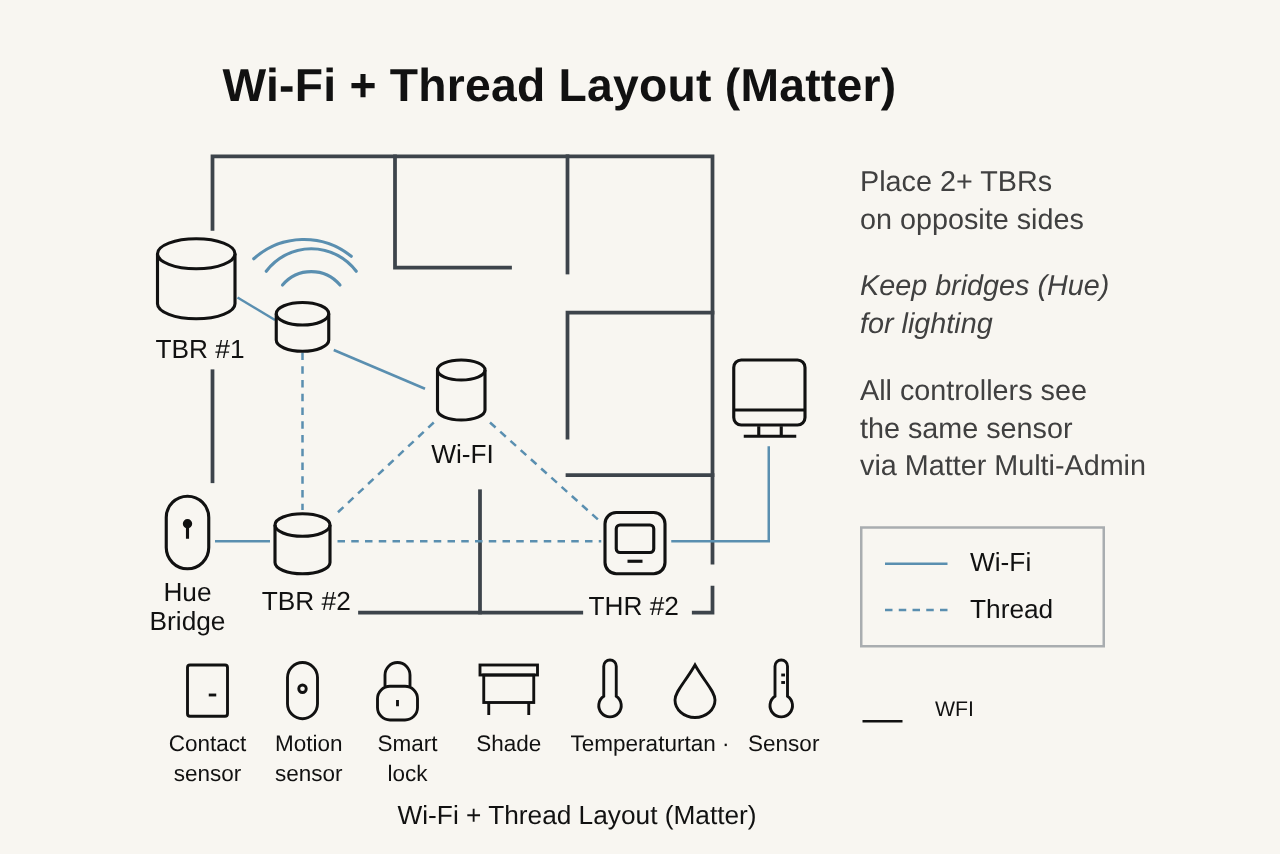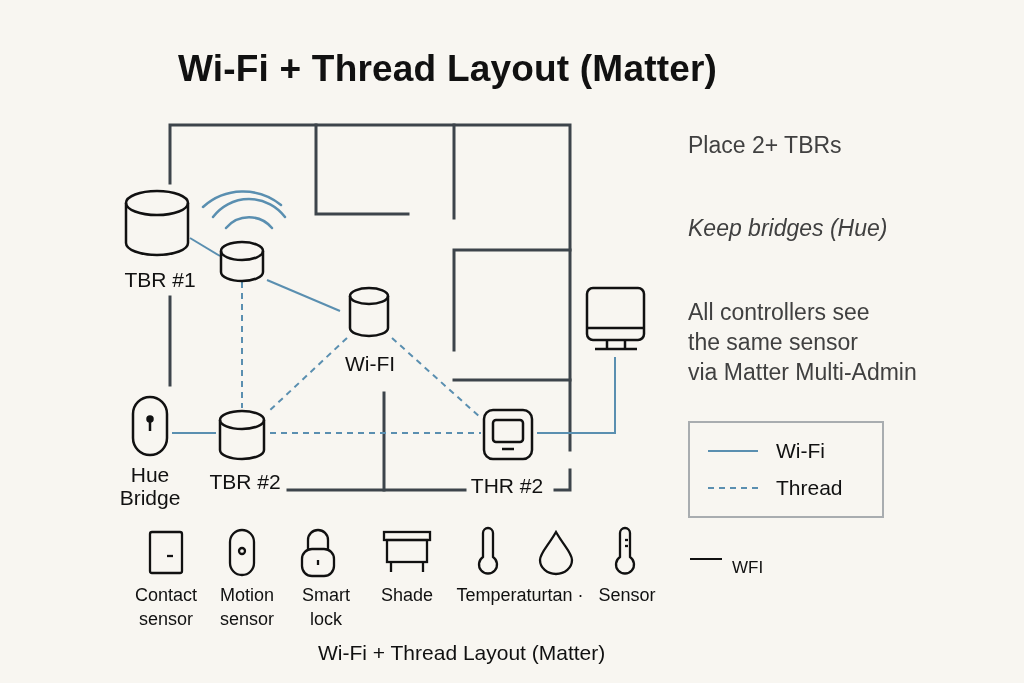--- a/index.html
+++ b/index.html
@@ -6,21 +6,21 @@
   body { width:1024px; height:683px; background:#f8f6f1; position:relative; overflow:hidden;
          font-family:"Liberation Sans", "DejaVu Sans", sans-serif; color:#111; }
   .title { position:absolute; left:178px; top:48px; font-size:37px; font-weight:bold; letter-spacing:0.2px; }
   svg.diagram { position:absolute; left:0; top:0; }
   .lbl { position:absolute; font-size:21px; line-height:23px; text-align:center; color:#111; }
   .note { position:absolute; left:688px; font-size:23px; line-height:30px; color:#404040; }
   .legend { position:absolute; left:688px; top:421px; width:192px; height:93px; border:2px solid #a9adb0; background:transparent; }
   .leg-row { position:absolute; left:18px; display:flex; align-items:center; gap:18px; font-size:21px; }
   .leg-line { width:50px; height:0; border-top:2px solid #5a8fb0; }
   .leg-dash { width:50px; height:0; border-top:2px dashed #5a8fb0; }
-  .wifi2 { position:absolute; left:690px; top:558px; display:flex; align-items:flex-start; gap:10px; font-size:17px; }
+  .wifi2 { position:absolute; left:690px; top:558px; display:flex; align-items:flex-end; gap:26px; font-size:17px; }
   .wifi2 .bar { width:32px; border-top:2px solid #111; }
   .dev-lbl { position:absolute; font-size:18px; line-height:24px; text-align:center; width:110px; }
   .footer { position:absolute; left:318px; top:641px; font-size:21px; }
 </style>
 </head>
 <body>
 
 <div class="title">Wi-Fi + Thread Layout (Matter)</div>
 
 <svg class="diagram" width="1024" height="683">
@@ -135,23 +135,25 @@
 <div class="lbl" style="left:330px;top:352px;width:80px;">Wi-FI</div>
 <div class="lbl" style="left:110px;top:463px;width:80px;">
   <div>Hue</div>
   <div>Bridge</div>
 </div>
 <div class="lbl" style="left:200px;top:470px;width:90px;">TBR #2</div>
 <div class="lbl" style="left:462px;top:474px;width:90px;">THR #2</div>
 
 <div class="note" style="top:130px;">
   <div>Place 2+ TBRs</div>
+  <div>on opposite sides</div>
 </div>
 <div class="note" style="top:213px;font-style:italic;">
   <div>Keep bridges (Hue)</div>
+  <div>for lighting</div>
 </div>
 <div class="note" style="top:297px;">
   <div>All controllers see</div>
   <div>the same sensor</div>
   <div>via Matter Multi-Admin</div>
 </div>
 
 <div class="legend">
   <div class="leg-row" style="top:16px;">
     <span class="leg-line"></span>

